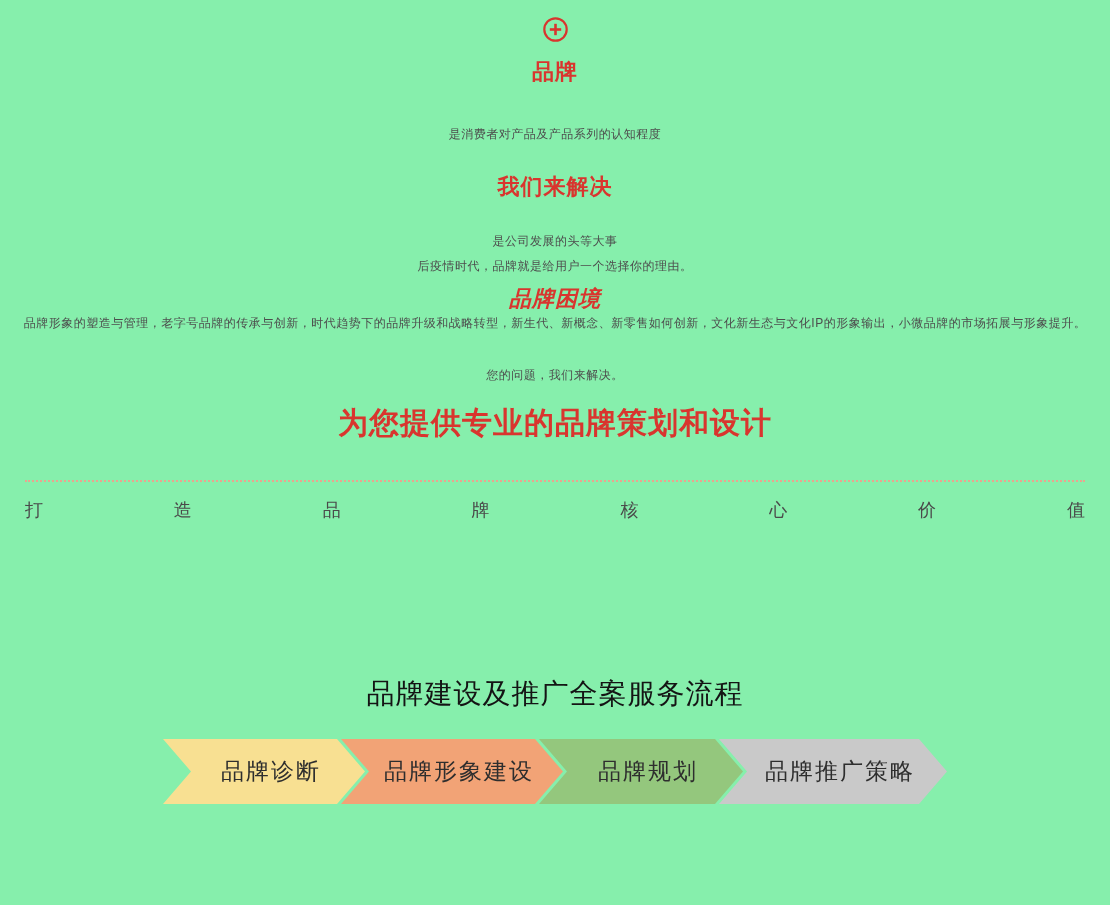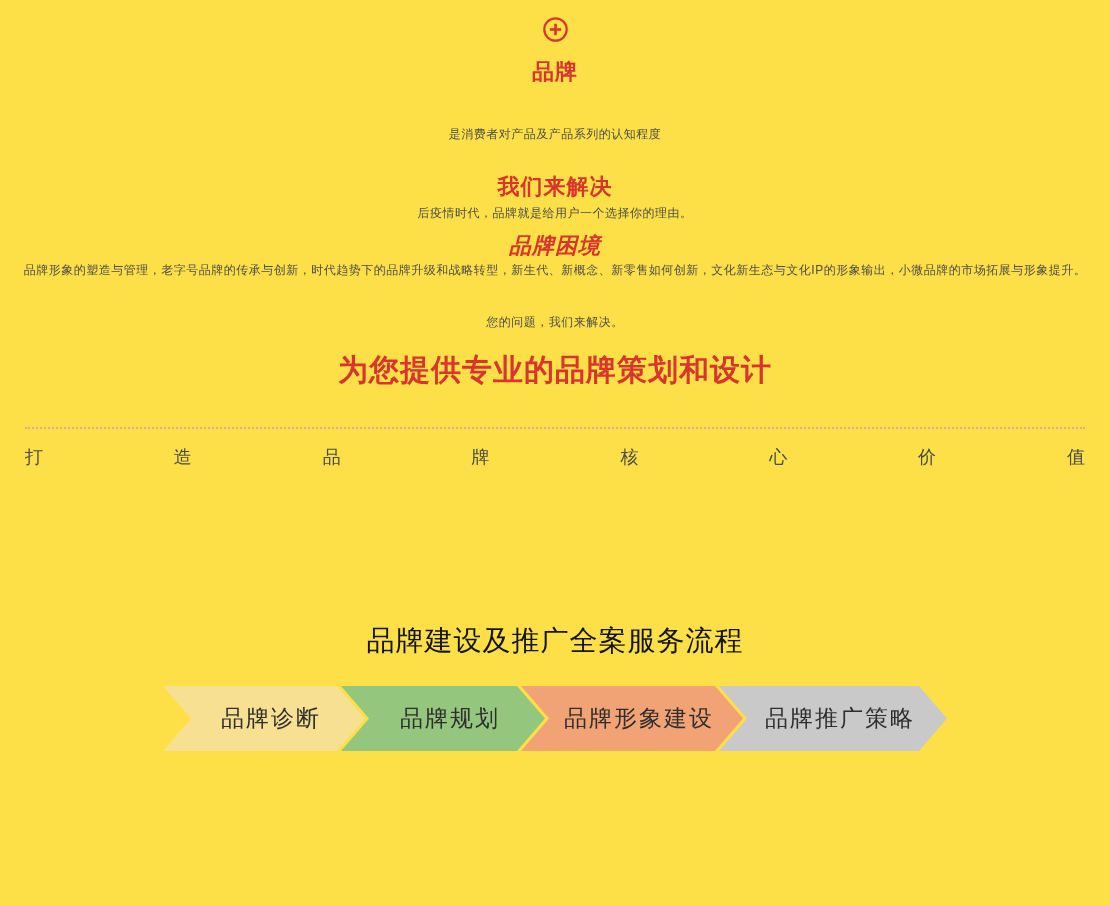--- a/index.html
+++ b/index.html
@@ -1,21 +1,21 @@
 <!DOCTYPE html>
 <html><head>
 <meta charset="utf-8">
 <style>
   html, body { margin: 0; padding: 0; background: #ffffff; }
   .page {
     position: relative;
     width: 1110px;
     height: 905px;
     margin: 0 auto;
-    background: #fde047;
+    background: #86efac;
     overflow: hidden;
     font-family: "Liberation Sans", "DejaVu Sans", sans-serif;
     text-align: center;
   }
 
   
   .icon-wrap { padding-top: 16px; height: 30px; line-height: 0; }
 
   
   .red-heading {
@@ -117,20 +117,21 @@
       <line x1="7.8" y1="13.5" x2="19.2" y2="13.5" stroke="#d9352e" stroke-width="2.6"></line>
     </svg>
   </div>
 
   <h2 class="red-heading">品牌</h2>
 
   <p class="gray-text mgt-36">是消费者对产品及产品系列的认知程度</p>
 
   <h2 class="red-heading mgt-26">我们来解决</h2>
 
+  <p class="gray-text mgt-28">是公司发展的头等大事</p>
   <p class="gray-text">后疫情时代，品牌就是给用户一个选择你的理由。</p>
 
   <h2 class="red-heading mgt-22">品牌困境</h2>
 
   <p class="gray-text para">品牌形象的塑造与管理，老字号品牌的传承与创新，时代趋势下的品牌升级和战略转型，新生代、新概念、新零售如何创新，文化新生态与文化IP的形象输出，小微品牌的市场拓展与形象提升。</p>
 
   <p class="gray-text mgt-30">您的问题，我们来解决。</p>
 
   <h3 class="cta">为您提供专业的品牌策划和设计</h3>
 
@@ -146,24 +147,24 @@
     <span>价</span>
     <span>值</span>
   </div>
 
   <h3 class="process-title">品牌建设及推广全案服务流程</h3>
 
   <div class="chevron-row">
     <div class="chevron step-0" style="background-color: rgb(248, 224, 146);">
       <span class="label">品牌诊断</span>
     </div>
+    <div class="chevron step-2" style="background-color: rgb(242, 163, 118);">
+      <span class="label">品牌形象建设</span>
+    </div>
     <div class="chevron step-1" style="background-color: rgb(148, 199, 125);">
       <span class="label">品牌规划</span>
-    </div>
-    <div class="chevron step-2" style="background-color: rgb(242, 163, 118);">
-      <span class="label">品牌形象建设</span>
     </div>
     <div class="chevron step-3" style="background-color: rgb(201, 201, 201);">
       <span class="label">品牌推广策略</span>
     </div>
   </div>
 
 </div>
 
 </body></html>

